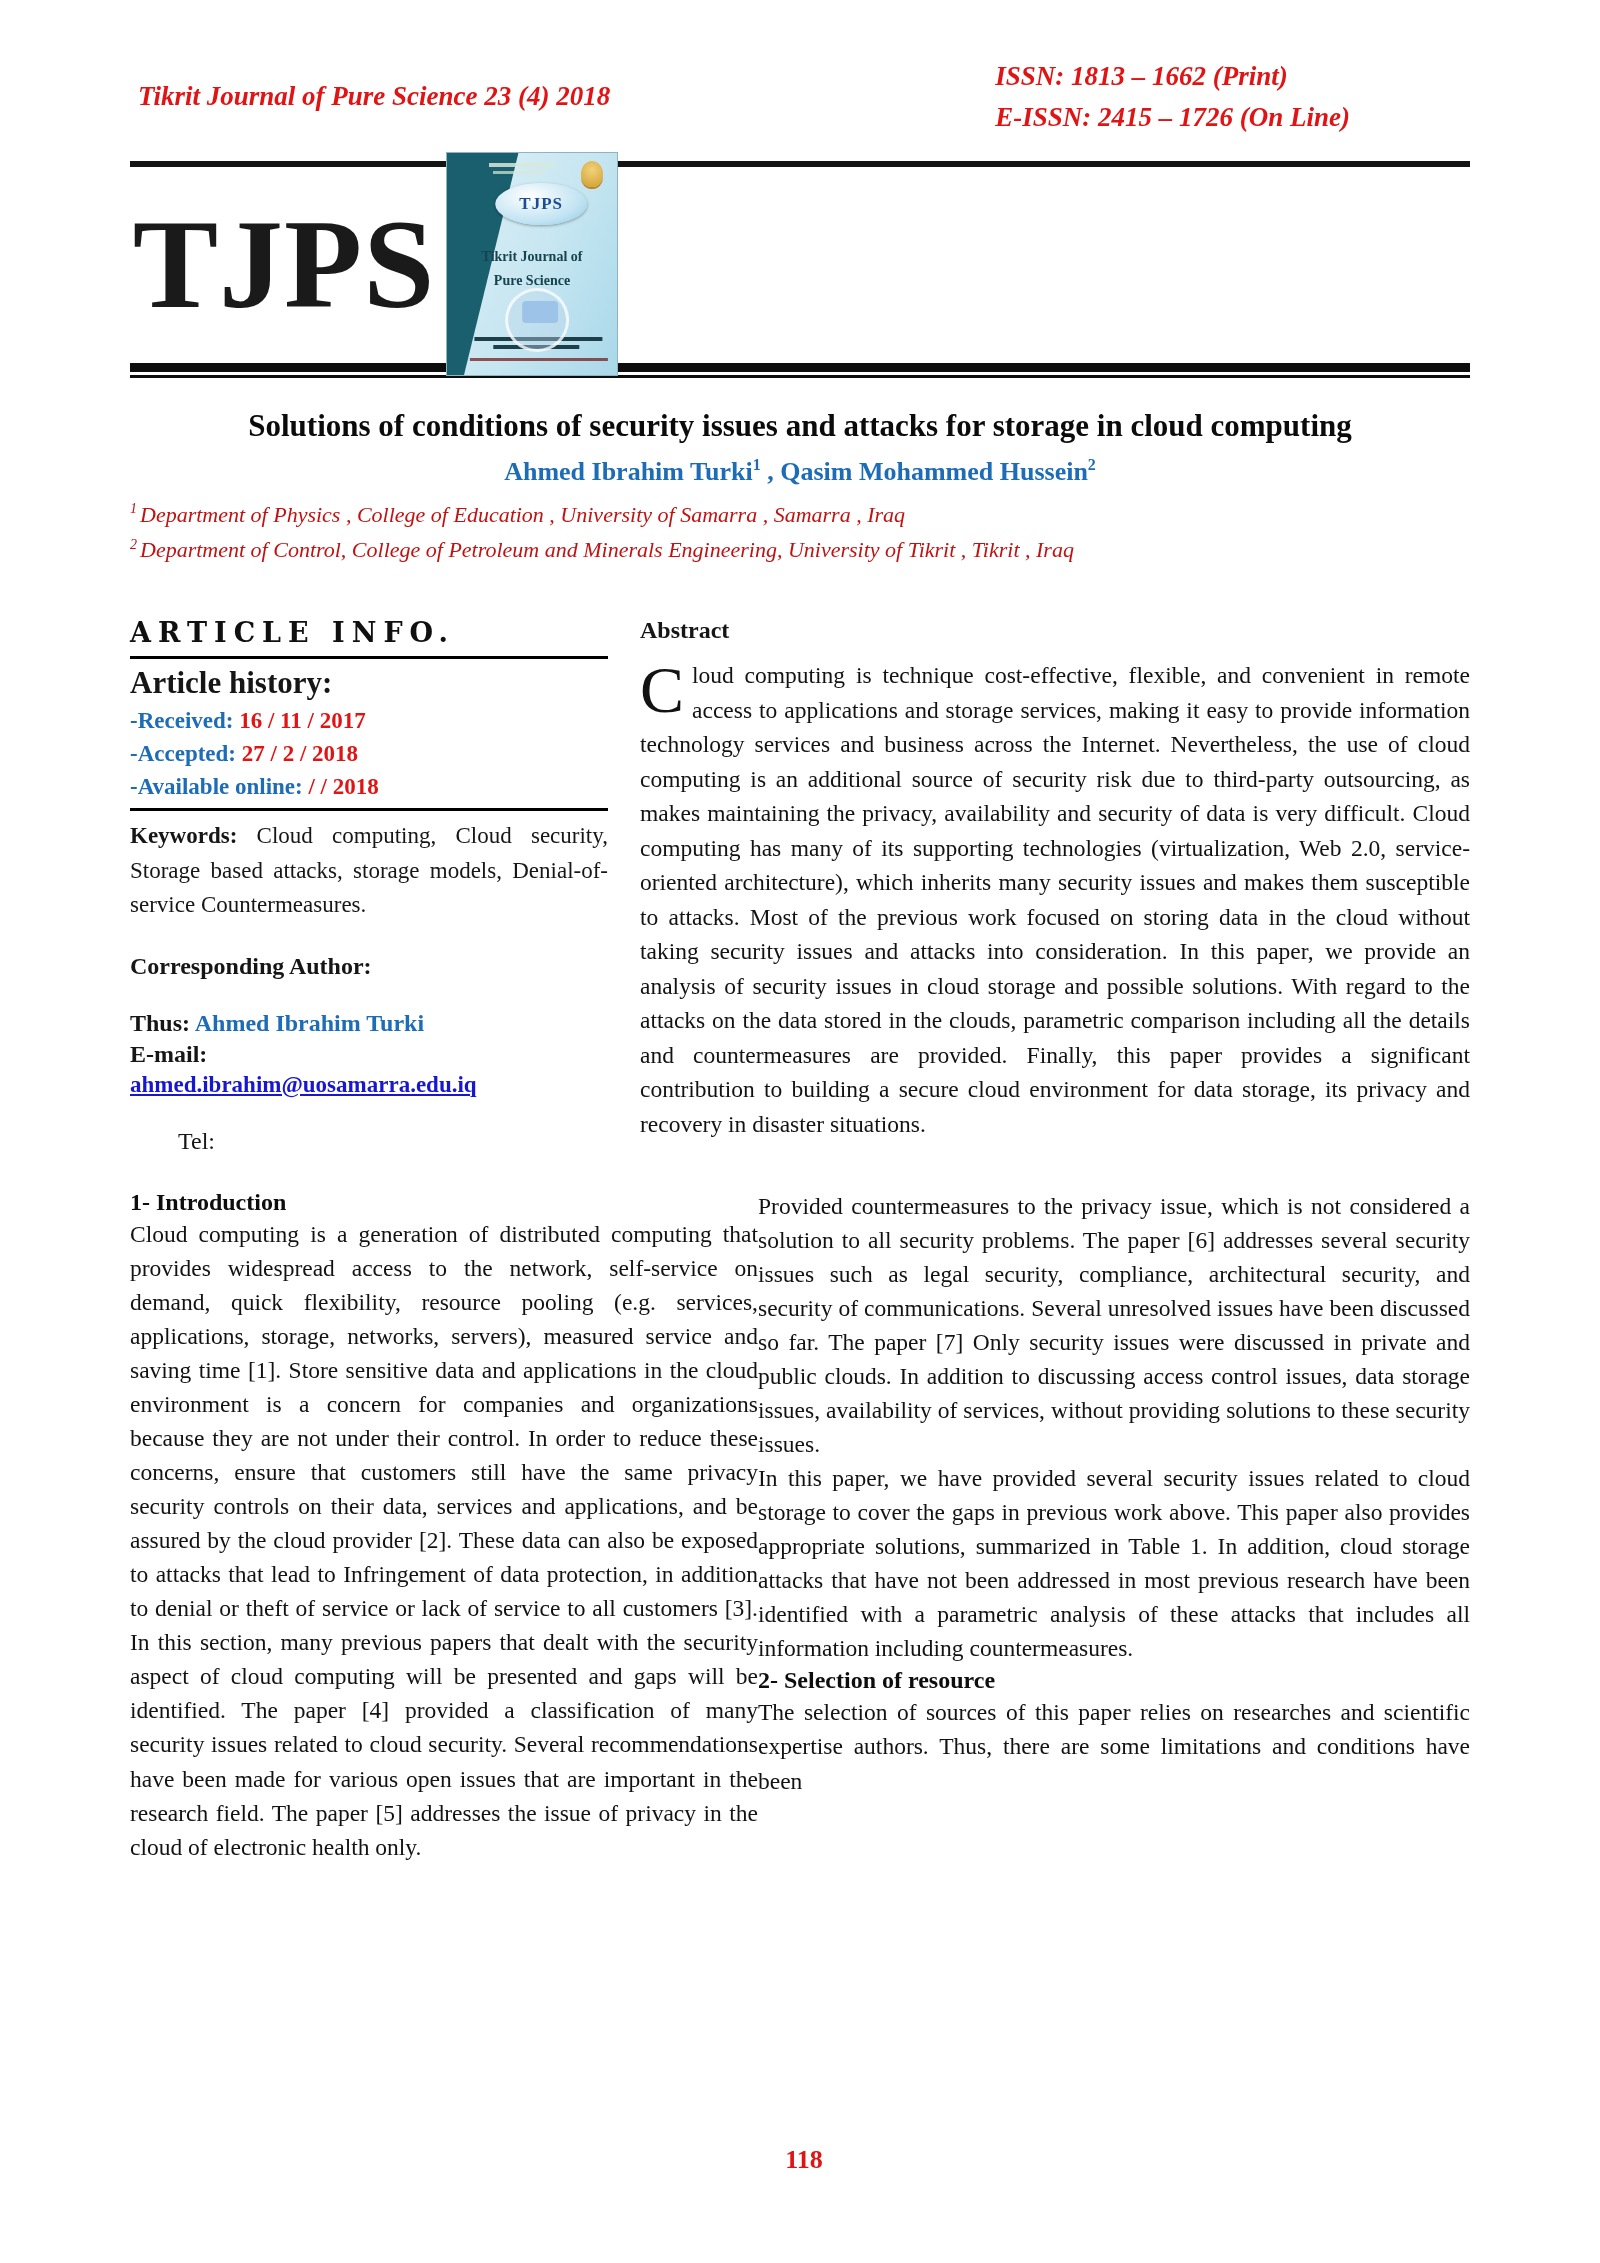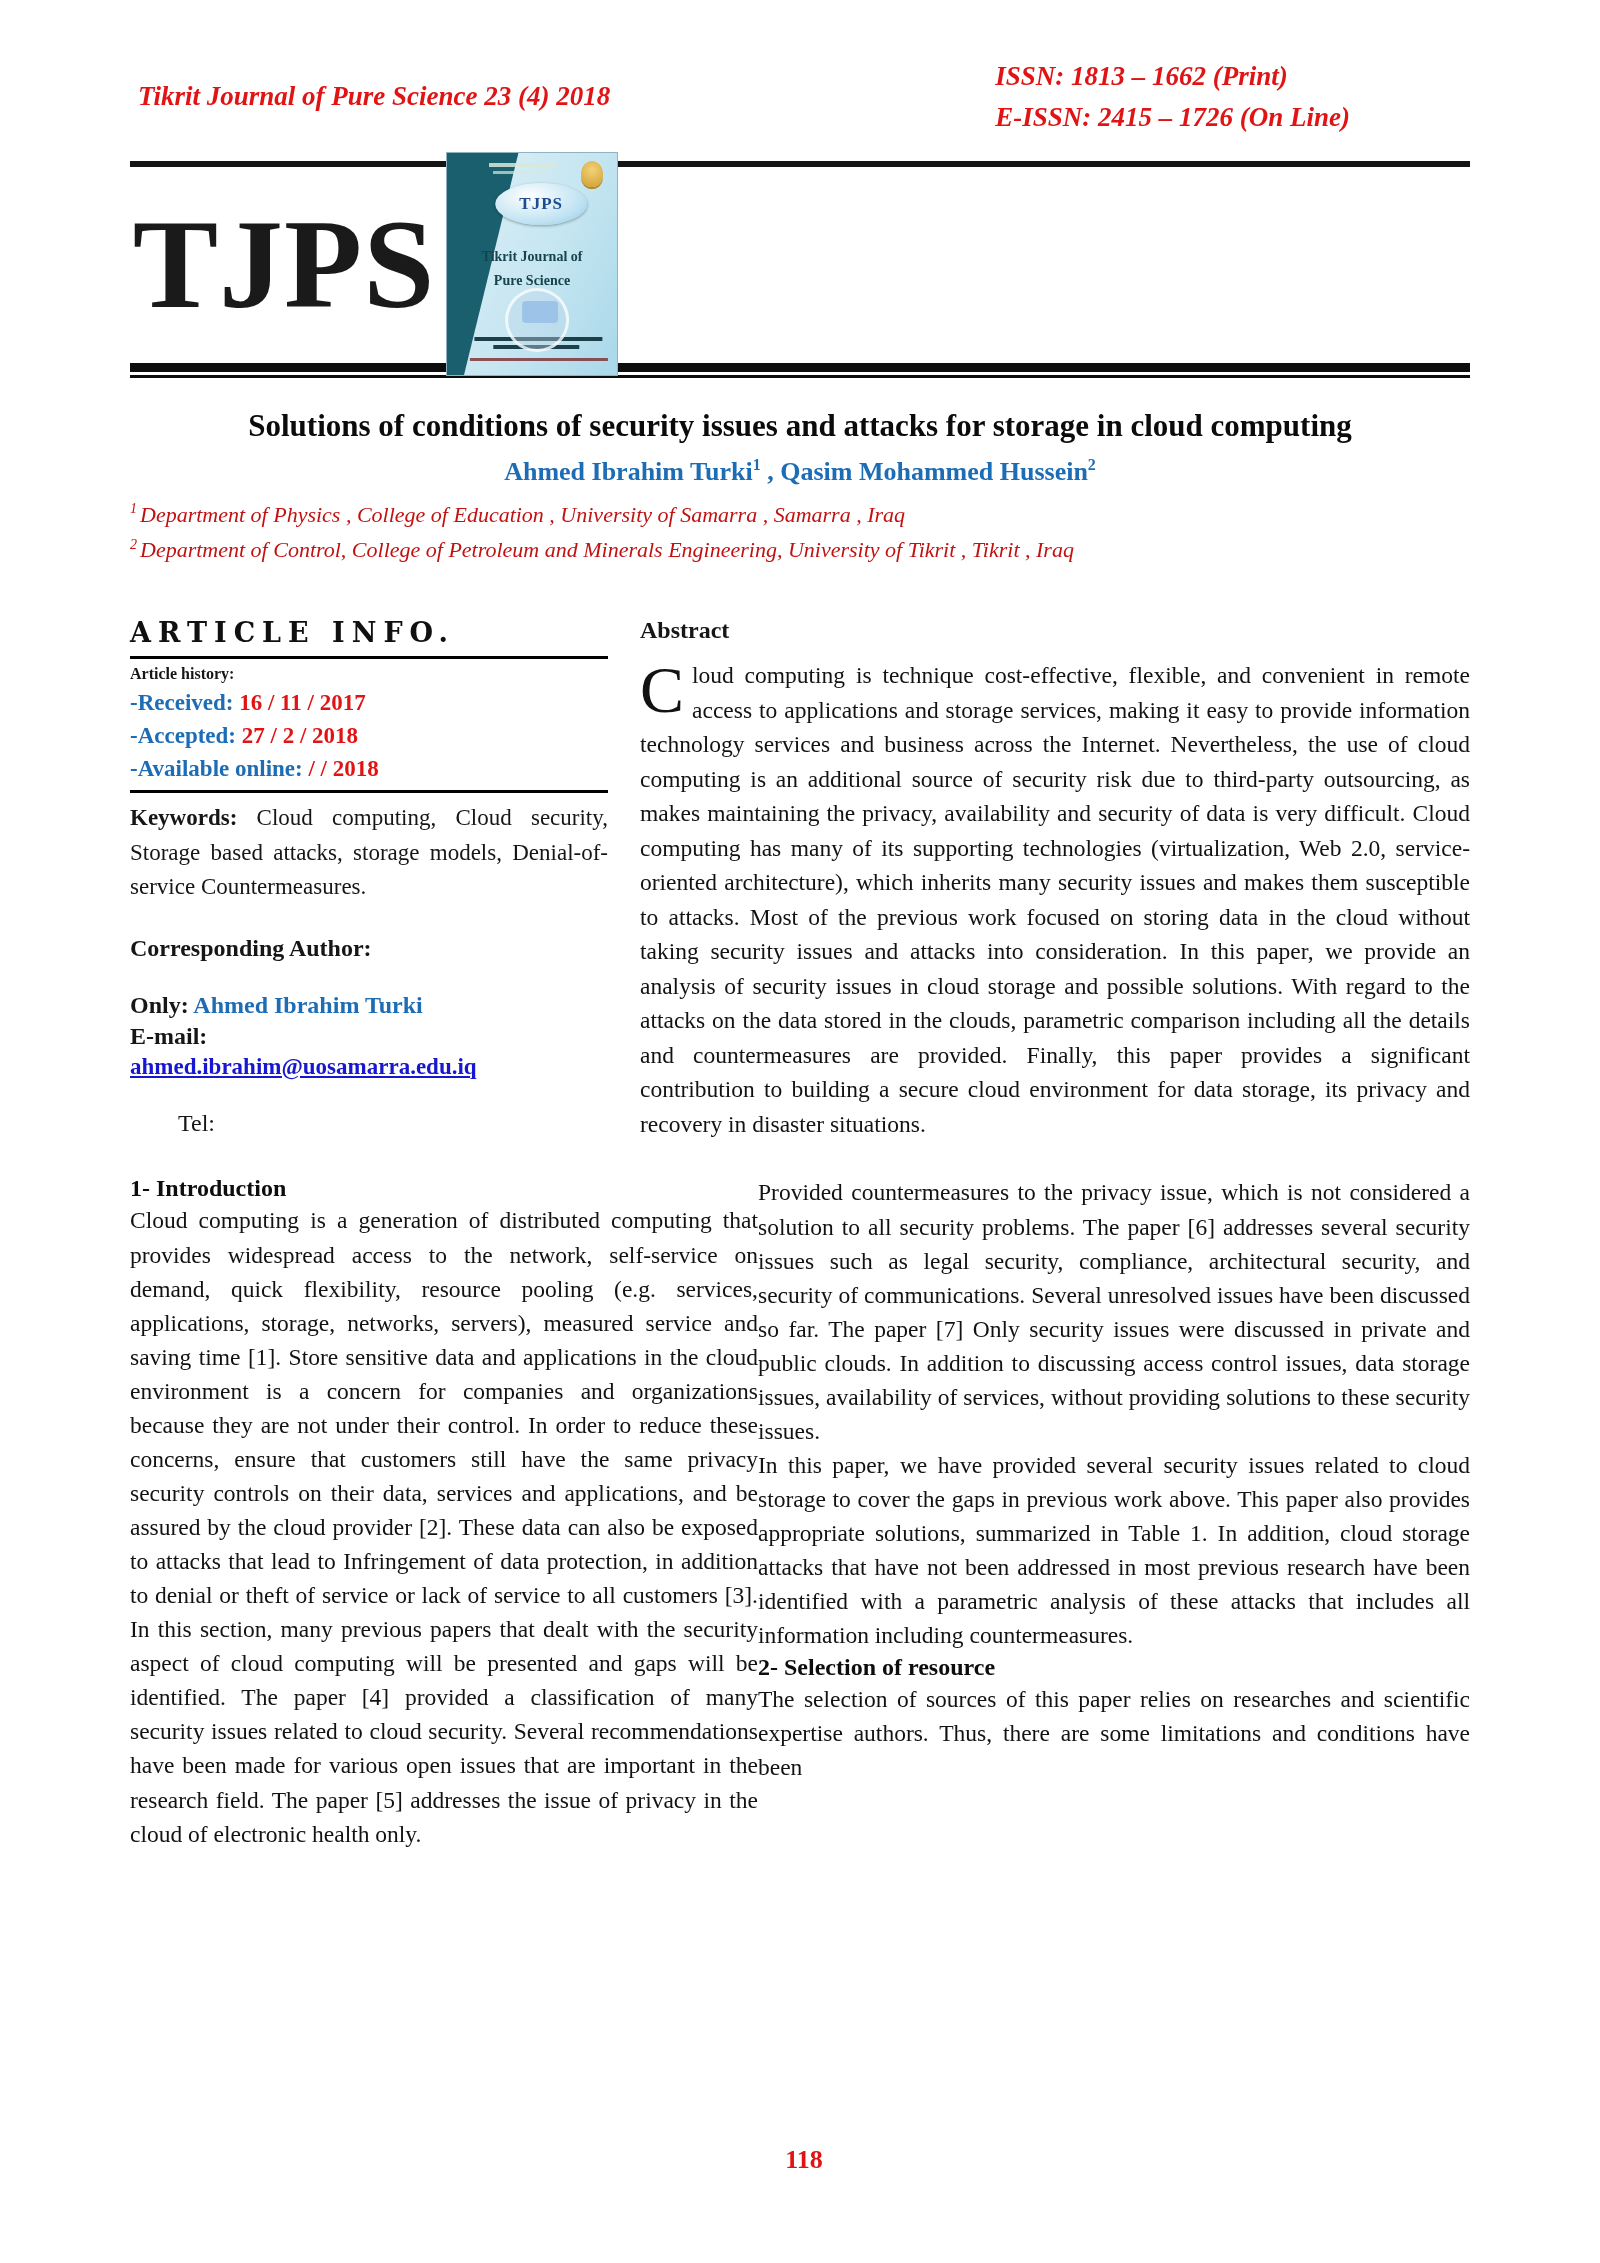--- a/index.html
+++ b/index.html
@@ -51,21 +51,21 @@
   .affil { font-size:22px; font-style:italic; font-weight:500; color:#c11212; line-height:1.6; }
   .affil sup { font-size:14px; margin-right:3px; }
 
   
   .cols-top { display:flex; gap:32px; margin-top:50px; }
   .col-info { flex:0 0 478px; }
   .col-abstract { flex:1 1 auto; }
 
   .info-heading { font-family:"DejaVu Serif", serif; font-size:27px; font-weight:bold; letter-spacing:7px; color:#101010; }
   .info-rule { height:3px; background:#000; margin:8px 0 6px; }
-  .history-label { font-size:16px; font-weight:bold; }
+  .history-label { font-size:31px; font-weight:bold; }
   .hist-line { font-size:23px; font-weight:bold; margin-top:7px; }
   .lbl-blue { color:#1d6cb6; }
   .val-red { color:#e01414; }
   .keywords { margin-top:8px; font-size:23px; line-height:1.5; text-align:justify; }
   .keywords .kw-label { font-weight:bold; }
   .corr-label { margin-top:30px; font-size:24px; font-weight:bold; }
   .name-line { margin-top:30px; font-size:24px; font-weight:bold; }
   .name-value { color:#1d6cb6; }
   .email-label { font-size:24px; font-weight:bold; margin-top:4px; }
   .email-value { display:inline-block; margin-top:4px; font-size:23px; font-weight:bold; color:#1717cf; text-decoration:underline; cursor:pointer; }
@@ -155,21 +155,21 @@
       </div>
       <div class="hist-line">
         <span class="lbl-blue">-Available online:  </span><span class="val-red">/   / 2018</span>
       </div>
       <div class="info-rule"></div>
       <div class="keywords">
         <span class="kw-label">Keywords: </span><span>Cloud computing, Cloud security, Storage based attacks, storage models, Denial-of-service Countermeasures.</span>
       </div>
       <div class="corr-label">Corresponding Author:</div>
       <div class="name-line">
-        <span>Only: </span><span class="name-value">Ahmed Ibrahim Turki</span>
+        <span>Thus: </span><span class="name-value">Ahmed Ibrahim Turki</span>
       </div>
       <div class="email-label">E-mail:</div>
       <span class="email-value">ahmed.ibrahim@uosamarra.edu.iq</span>
       <div class="tel-label">Tel:</div>
     </div>
 
     <div class="col-abstract">
       <div class="abstract-heading">Abstract</div>
       <div class="abstract-body">
         <span class="dropcap">C</span><span>loud computing is technique cost-effective, flexible, and convenient in remote access to applications and storage services, making it easy to provide information technology services and business across the Internet. Nevertheless, the use of cloud computing is an additional source of security risk due to third-party outsourcing, as makes maintaining the privacy, availability and security of data is very difficult. Cloud computing has many of its supporting technologies (virtualization, Web 2.0, service-oriented architecture), which inherits many security issues and makes them susceptible to attacks. Most of the previous work focused on storing data in the cloud without taking security issues and attacks into consideration. In this paper, we provide an analysis of security issues in cloud storage and possible solutions. With regard to the attacks on the data stored in the clouds, parametric comparison including all the details and countermeasures are provided. Finally, this paper provides a significant contribution to building a secure cloud environment for data storage, its privacy and recovery in disaster situations.</span>

